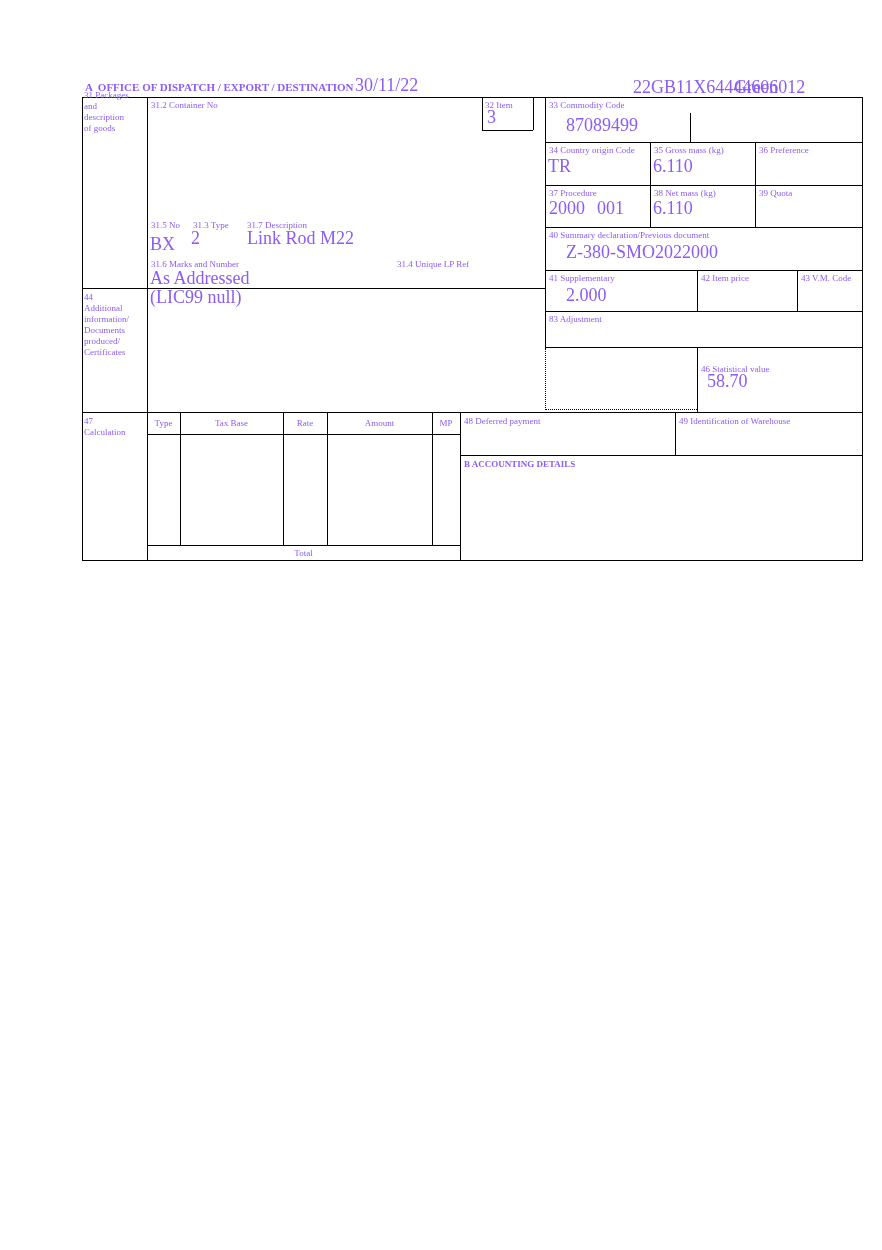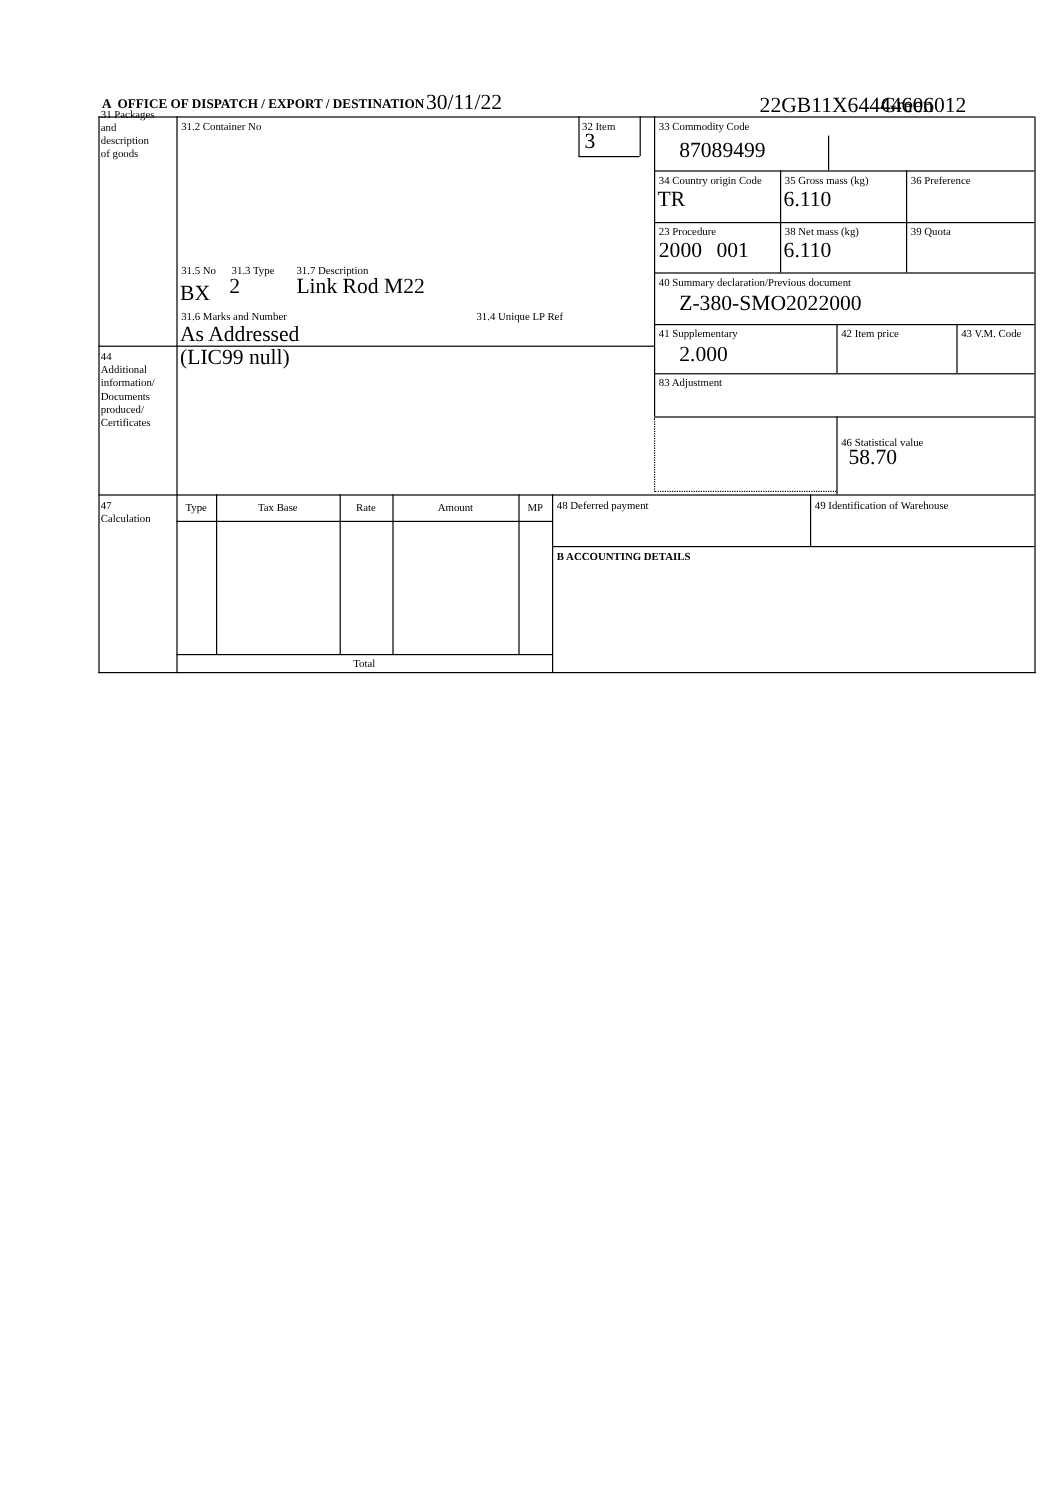--- a/index.html
+++ b/index.html
@@ -1,19 +1,19 @@
 <!DOCTYPE html>
 <html><head>
 <meta charset="utf-8">
 <style>
   * { margin:0; padding:0; box-sizing:border-box; }
   html,body { background:#ffffff; }
   .page {
     position:relative; width:882px; height:1250px; background:#ffffff;
-    font-family:"Liberation Serif","DejaVu Serif",serif; color:#000000;
+    font-family:"Liberation Serif","DejaVu Serif",serif; color:#8b5cf6;
     overflow:hidden;
   }
   .hl { position:absolute; height:1px; background:#000; }
   .vl { position:absolute; width:1px; background:#000; }
   .hd { position:absolute; height:0; border-top:1px dotted #000; }
   .vd { position:absolute; width:0; border-left:1px dotted #000; }
   .lbl { position:absolute; font-size:9px; line-height:11px; white-space:pre-line; }
   .val { position:absolute; font-size:18px; line-height:14px; white-space:pre; }
   .hdr { position:absolute; font-size:11px; font-weight:bold; white-space:pre; }
   .b   { font-weight:bold; }
@@ -97,21 +97,21 @@
 
   <div class="lbl" style="left:549px; top:100px;">33 Commodity Code</div>
   <div class="val" style="left:566px; top:118px;">87089499</div>
 
   <div class="lbl" style="left:549px; top:145px;">34 Country origin Code</div>
   <div class="val" style="left:548px; top:159px;">TR</div>
   <div class="lbl" style="left:654px; top:145px;">35 Gross mass (kg)</div>
   <div class="val" style="left:653px; top:159px;">6.110</div>
   <div class="lbl" style="left:759px; top:145px;">36 Preference</div>
 
-  <div class="lbl" style="left:549px; top:188px;">23 Procedure</div>
+  <div class="lbl" style="left:549px; top:188px;">37 Procedure</div>
   <div class="val" style="left:549px; top:201px;">2000</div>
   <div class="val" style="left:597px; top:201px;">001</div>
   <div class="lbl" style="left:654px; top:188px;">38 Net mass (kg)</div>
   <div class="val" style="left:653px; top:201px;">6.110</div>
   <div class="lbl" style="left:759px; top:188px;">39 Quota</div>
 
   <div class="lbl" style="left:549px; top:230px;">40 Summary declaration/Previous document</div>
   <div class="val" style="left:566px; top:245px;">Z-380-SMO2022000</div>
 
   <div class="lbl" style="left:549px; top:273px;">41 Supplementary</div>

